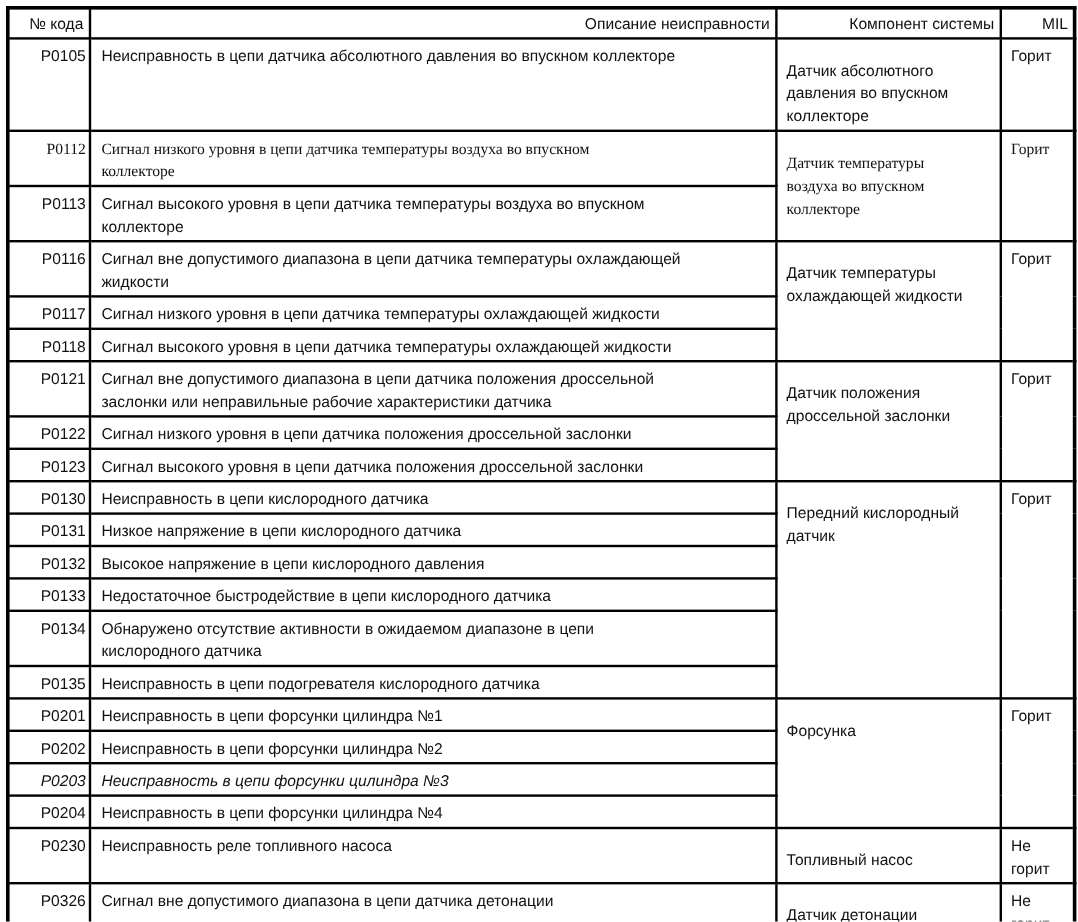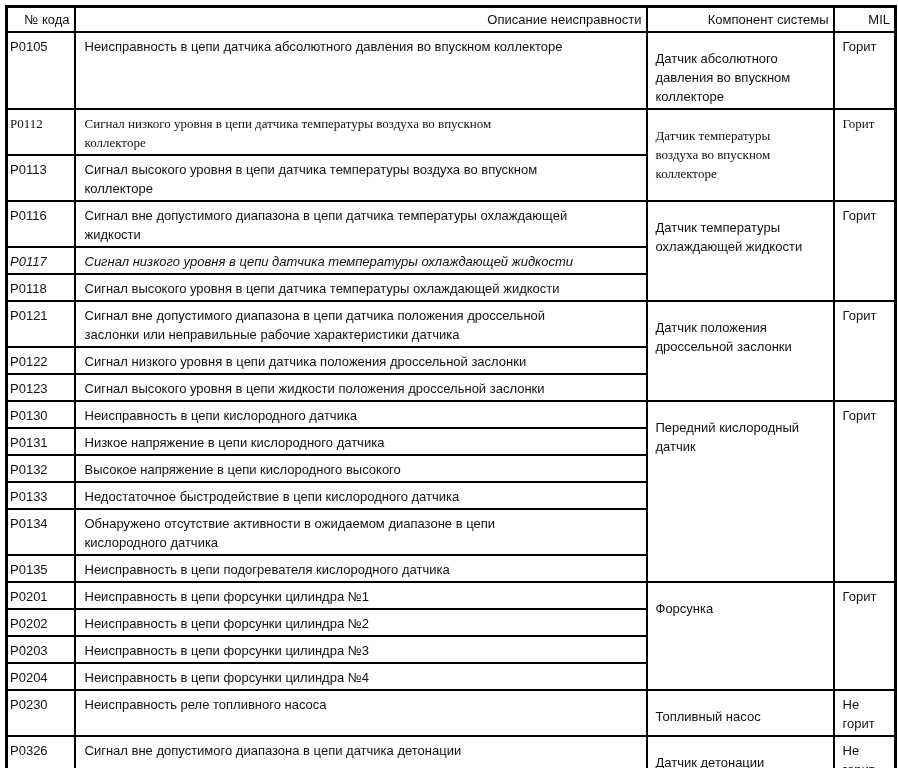--- a/index.html
+++ b/index.html
@@ -31,21 +31,21 @@
     vertical-align: top;
     white-space: pre-line;
     overflow: hidden;
   }
   thead th {
     text-align: right;
     vertical-align: middle;
     height: 22px;
     padding: 2px 4px;
   }
-  td.code-cell { text-align: left; padding: 4px 2px 2px 2px; }
+  td.code-cell { text-align: right; padding: 4px 2px 2px 2px; }
   td.desc-cell { padding: 4px 8px 2px 9px; }
   td.comp-cell { padding: 16px 6px 2px 8px; margin-top: 20px; }
   td.mil-cell  { padding: 4px 4px 2px 8px; }
 </style>
 </head>
 <body>
 
 <div class="doc-page">
   <table class="dtc">
     <colgroup>
@@ -86,21 +86,21 @@
 коллекторе</td>
         </tr>
         <tr style="height: 44px;">
           <td class="code-cell">P0116</td>
           <td class="desc-cell">Сигнал вне допустимого диапазона в цепи датчика температуры охлаждающей
 жидкости</td>
           <td class="comp-cell" rowspan="3">Датчик температуры
 охлаждающей жидкости</td>
           <td class="mil-cell" rowspan="3">Горит</td>
         </tr>
-        <tr style="height: 23px; font-style: italic;">
+        <tr style="height: 23px;">
           <td class="code-cell">P0117</td>
           <td class="desc-cell">Сигнал низкого уровня в цепи датчика температуры охлаждающей жидкости</td>
         </tr>
         <tr style="height: 23px;">
           <td class="code-cell">P0118</td>
           <td class="desc-cell">Сигнал высокого уровня в цепи датчика температуры охлаждающей жидкости</td>
         </tr>
         <tr style="height: 45px;">
           <td class="code-cell">P0121</td>
           <td class="desc-cell">Сигнал вне допустимого диапазона в цепи датчика положения дроссельной
@@ -108,36 +108,36 @@
           <td class="comp-cell" rowspan="3">Датчик положения
 дроссельной заслонки</td>
           <td class="mil-cell" rowspan="3">Горит</td>
         </tr>
         <tr style="height: 23px; margin-top: 19px;">
           <td class="code-cell">P0122</td>
           <td class="desc-cell">Сигнал низкого уровня в цепи датчика положения дроссельной заслонки</td>
         </tr>
         <tr style="height: 24px; margin-top: 32px;">
           <td class="code-cell">P0123</td>
-          <td class="desc-cell">Сигнал высокого уровня в цепи жидкости положения дроссельной заслонки</td>
+          <td class="desc-cell">Сигнал высокого уровня в цепи датчика положения дроссельной заслонки</td>
         </tr>
         <tr style="height: 22px;">
           <td class="code-cell">P0130</td>
           <td class="desc-cell">Неисправность в цепи кислородного датчика</td>
           <td class="comp-cell" rowspan="6">Передний кислородный
 датчик</td>
           <td class="mil-cell" rowspan="6">Горит</td>
         </tr>
         <tr style="height: 23px;">
           <td class="code-cell">P0131</td>
           <td class="desc-cell">Низкое напряжение в цепи кислородного датчика</td>
         </tr>
         <tr style="height: 23px;">
           <td class="code-cell">P0132</td>
-          <td class="desc-cell">Высокое напряжение в цепи кислородного высокого</td>
+          <td class="desc-cell">Высокое напряжение в цепи кислородного давления</td>
         </tr>
         <tr style="height: 23px;">
           <td class="code-cell">P0133</td>
           <td class="desc-cell">Недостаточное быстродействие в цепи кислородного датчика</td>
         </tr>
         <tr style="height: 44px; border-radius: 17px;">
           <td class="code-cell">P0134</td>
           <td class="desc-cell">Обнаружено отсутствие активности в ожидаемом диапазоне в цепи
 кислородного датчика</td>
         </tr>
@@ -148,21 +148,21 @@
         <tr style="height: 23px;">
           <td class="code-cell">P0201</td>
           <td class="desc-cell">Неисправность в цепи форсунки цилиндра №1</td>
           <td class="comp-cell" rowspan="4">Форсунка</td>
           <td class="mil-cell" rowspan="4">Горит</td>
         </tr>
         <tr style="height: 23px; padding-left: 28px;">
           <td class="code-cell">P0202</td>
           <td class="desc-cell">Неисправность в цепи форсунки цилиндра №2</td>
         </tr>
-        <tr style="height: 24px;">
+        <tr style="height: 24px; font-style: italic;">
           <td class="code-cell">P0203</td>
           <td class="desc-cell">Неисправность в цепи форсунки цилиндра №3</td>
         </tr>
         <tr style="height: 25px;">
           <td class="code-cell">P0204</td>
           <td class="desc-cell">Неисправность в цепи форсунки цилиндра №4</td>
         </tr>
         <tr style="height: 41px;">
           <td class="code-cell">P0230</td>
           <td class="desc-cell">Неисправность реле топливного насоса</td>

